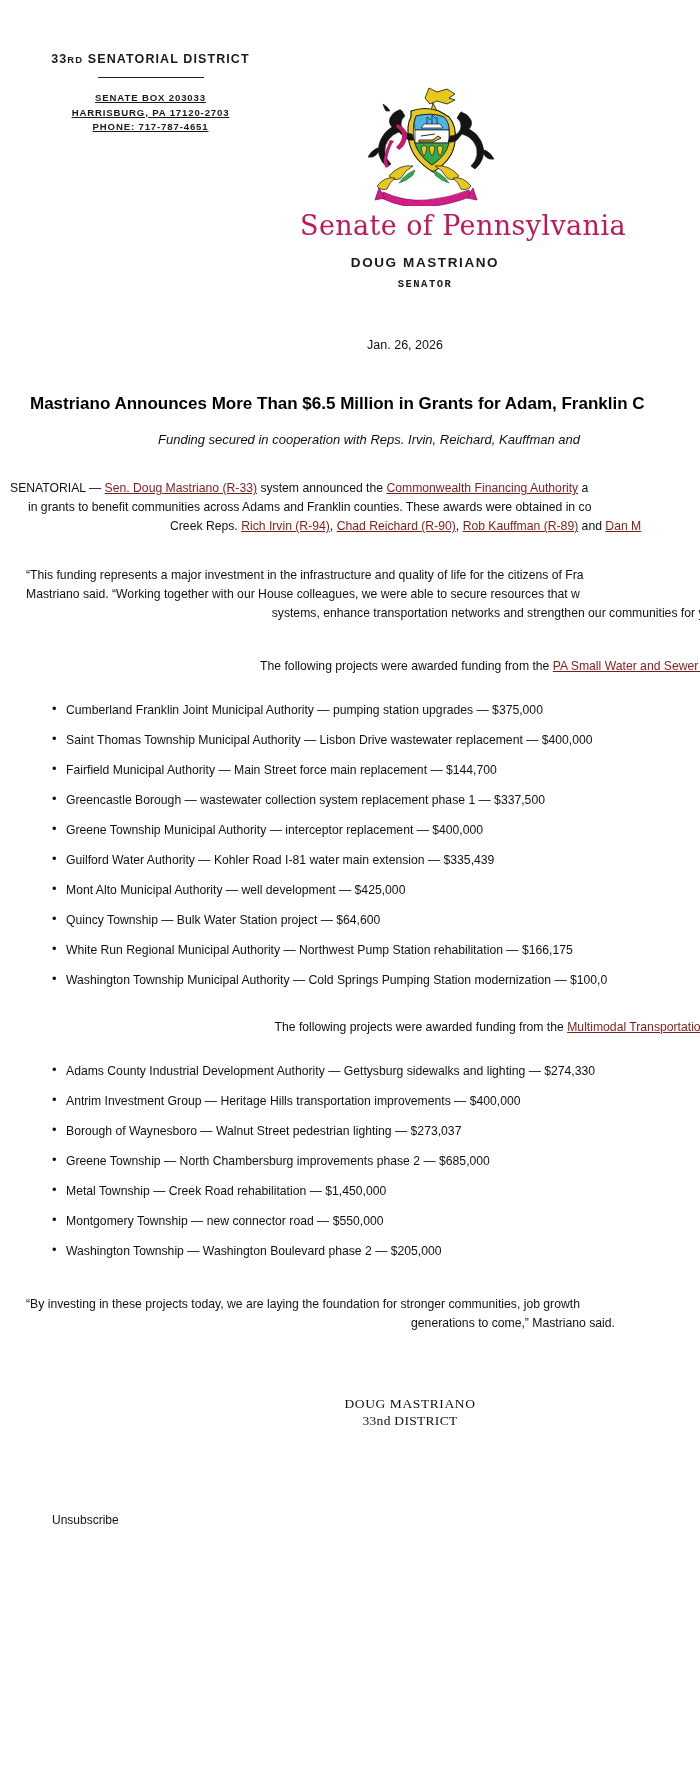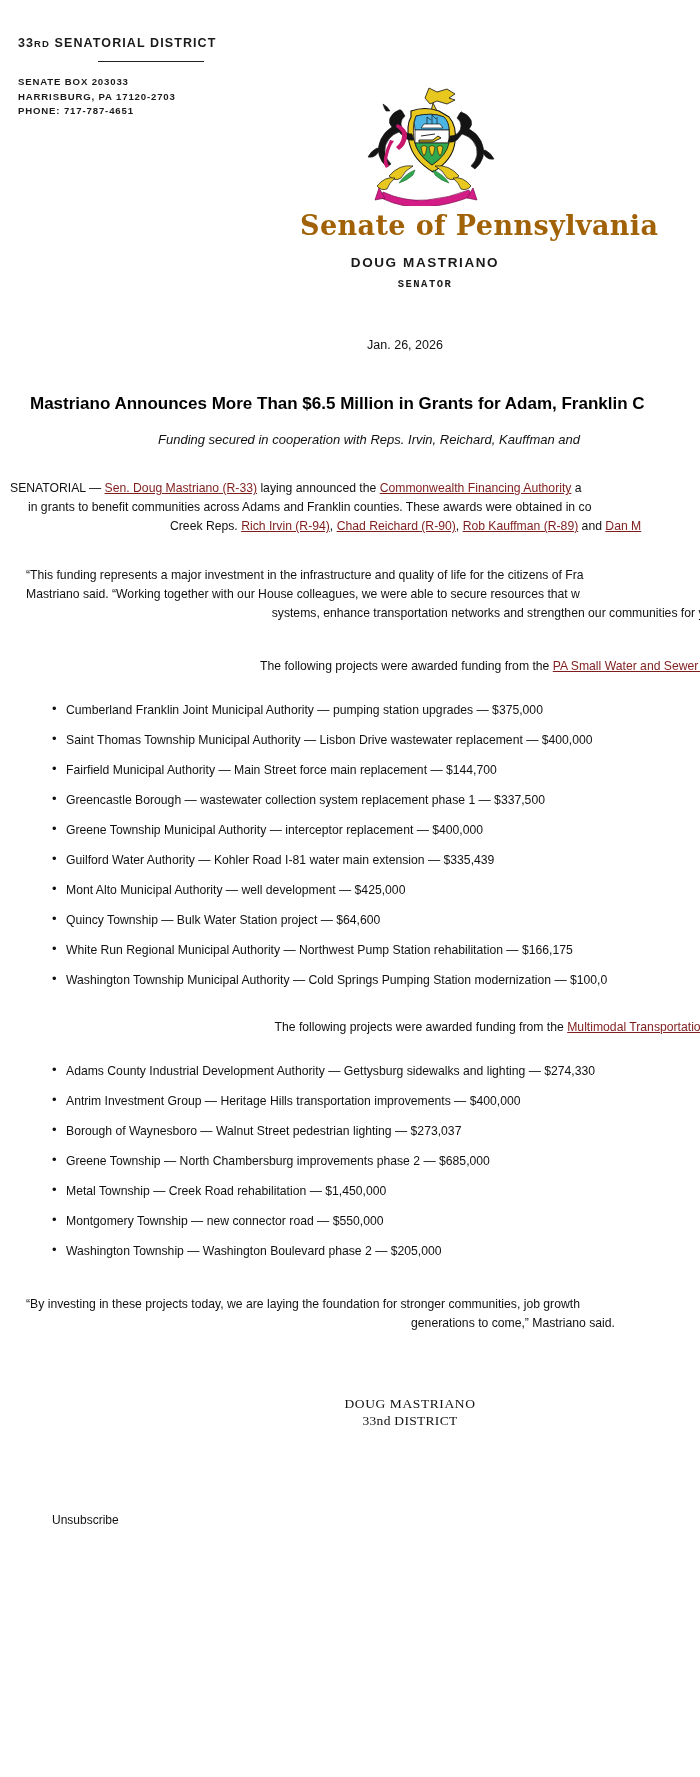--- a/index.html
+++ b/index.html
@@ -23,22 +23,23 @@
   }
 
   
   .letterhead {
     position: relative;
     height: 310px;
   }
   .lh-left {
     position: absolute;
     left: 18px;
-    top: 36px;
+    top: 52px;
     width: 265px;
+    text-align: center;
   }
   .district-title {
     font-size: 12.5px;
     font-weight: bold;
     letter-spacing: 1.1px;
     color: #1a1a1a;
     white-space: nowrap;
   }
   .district-title .sm {
     font-size: 9.5px;
@@ -49,20 +50,21 @@
     background: #222;
     margin: 11px auto 13px auto;
   }
   .addr-line {
     font-size: 9.6px;
     font-weight: bold;
     letter-spacing: 0.85px;
     line-height: 14.5px;
     color: #1a1a1a;
     white-space: nowrap;
+    text-decoration: underline;
   }
   .social-block {
     margin-top: 17px;
   }
   .social-line {
     font-size: 10.4px;
     line-height: 15.5px;
     color: #2b2b2b;
     white-space: nowrap;
   }
@@ -86,26 +88,26 @@
     text-align: center;
   }
   .crest {
     width: 176px;
     height: 122px;
     margin: 0 auto;
     display: block;
   }
   .senate-name {
     font-family: "DejaVu Serif", serif;
-    font-weight: bold;
+    font-weight: normal;
     font-size: 27px;
     letter-spacing: 0.4px;
     margin-top: 4px;
     white-space: nowrap;
-    color: #a16207;
+    color: #be185d;
   }
   .senator-name {
     font-size: 13.5px;
     font-weight: bold;
     letter-spacing: 1.6px;
     margin-top: 14px;
     color: #1a1a1a;
   }
   .senator-role {
     font-size: 10.5px;
@@ -311,21 +313,21 @@
       <div class="senator-role">SENATOR</div>
     </div>
   </div>
 
   <div class="date-line">Jan. 26, 2026</div>
 
   <div class="headline">Mastriano Announces More Than $6.5 Million in Grants for Adam, Franklin C</div>
   <div class="subhead">Funding secured in cooperation with Reps. Irvin, Reichard, Kauffman and</div>
 
   <div class="para lead">
-    <span class="nowrapline"><span>SENATORIAL — </span><a class="doclink" href="#">Sen. Doug Mastriano (R-33)</a><span> laying announced the </span><a class="doclink" href="#">Commonwealth Financing Authority</a><span> a</span></span>
+    <span class="nowrapline"><span>SENATORIAL — </span><a class="doclink" href="#">Sen. Doug Mastriano (R-33)</a><span> system announced the </span><a class="doclink" href="#">Commonwealth Financing Authority</a><span> a</span></span>
     <span class="nowrapline" style="padding-left:18px;">in grants to benefit communities across Adams and Franklin counties. These awards were obtained in co</span>
     <span class="nowrapline" style="padding-left:160px;"><span>Creek Reps. </span><a class="doclink" href="#">Rich Irvin (R-94)</a><span>, </span><a class="doclink" href="#">Chad Reichard (R-90)</a><span>, </span><a class="doclink" href="#">Rob Kauffman (R-89)</a><span> and </span><a class="doclink" href="#">Dan M</a></span>
   </div>
 
   <div class="para quote">
     <span class="nowrapline" style="text-align:left; padding-left:26px;">“This funding represents a major investment in the infrastructure and quality of life for the citizens of Fra</span>
     <span class="nowrapline" style="text-align:left; padding-left:26px;">Mastriano said. “Working together with our House colleagues, we were able to secure resources that w</span>
     <span class="nowrapline" style="padding-left:170px;">systems, enhance transportation networks and strengthen our communities for years</span>
   </div>
 

